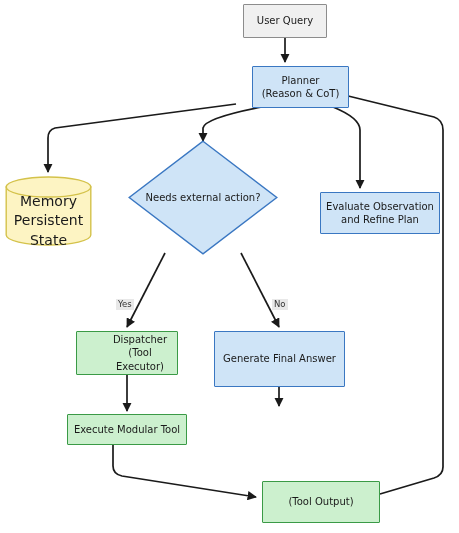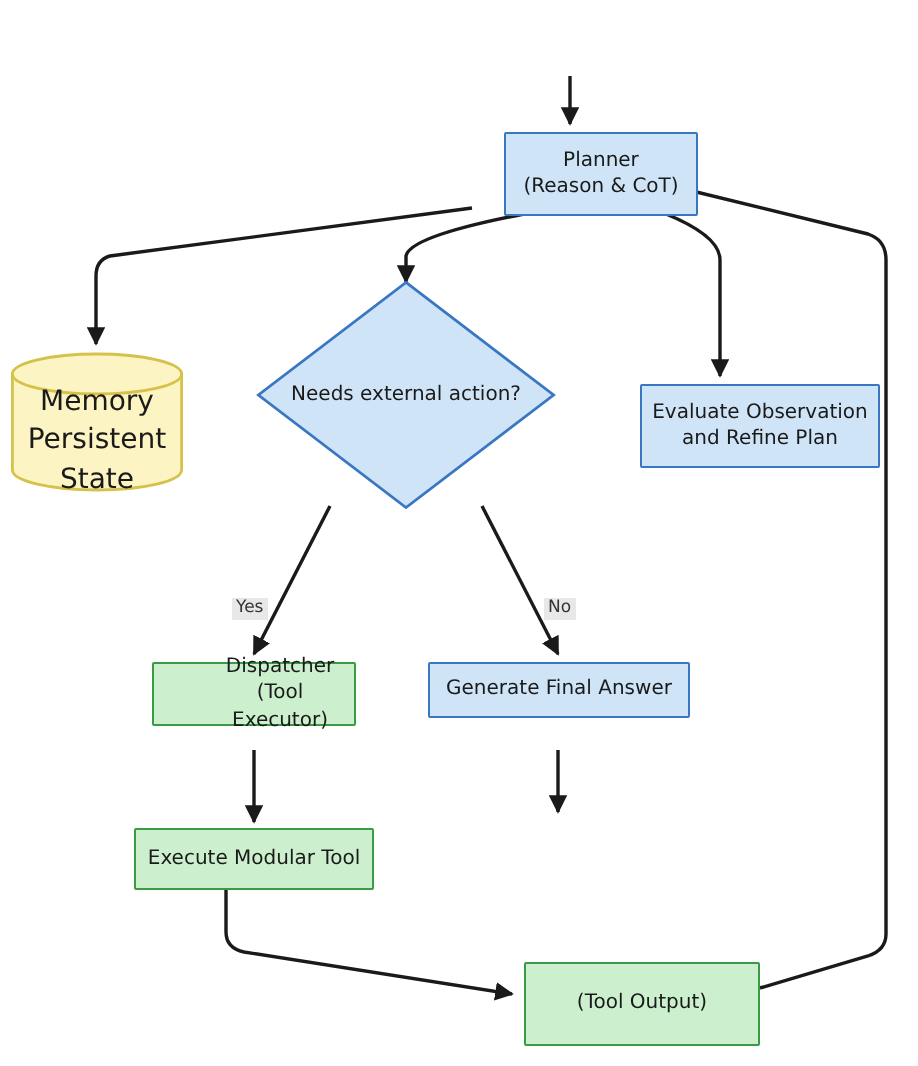--- a/index.html
+++ b/index.html
@@ -133,20 +133,23 @@
       <path d="M 127 375 L 127 411"></path>
 
       <path d="M 279 375 L 279 406"></path>
 
       <path d="M 113 445 L 113 466 Q 113 474 122 476 L 256 497"></path>
 
       <path d="M 380 494 L 434 478 Q 443 475 443 467 L 443 130 Q 443 120 434 117 L 340 94"></path>
     </g>
   </svg>
 
+  <div class="node rect n-gray" style="left:243px; top:4px; width:84px; height:34px;">
+    <span>User Query</span>
+  </div>
 
   <div class="node rect n-blue" style="left:236px; top:66px; width:97px; height:42px;margin-left:16px;">
     <span>Planner</span>
     <span class="line2">(Reason &amp; CoT)</span>
   </div>
 
   <div class="cyl-wrap" style="left:5px; top:176px; width:87px; height:70px;">
     <svg width="87" height="70" viewBox="0 0 87 70">
       <path d="M 1.2 11 L 1.2 59 A 42.3 10 0 0 0 85.8 59 L 85.8 11 Z" fill="#fdf4c3" stroke="#d4c24a" stroke-width="1.4"></path>
       <ellipse cx="43.5" cy="11" rx="42.3" ry="10" fill="#fdf4c3" stroke="#d4c24a" stroke-width="1.4"></ellipse>
@@ -166,26 +169,26 @@
 
   <div class="node rect n-blue" style="left:320px; top:192px; width:120px; height:42px;">
     <span>Evaluate Observation</span>
     <span class="line2">and Refine Plan</span>
   </div>
 
   <div class="edge-label" style="left:116px; top:299px;">Yes</div>
 
   <div class="edge-label" style="left:272px; top:299px;">No</div>
 
-  <div class="node rect n-green" style="left:76px; top:331px; width:102px; height:32px;padding-left:26px;">
+  <div class="node rect n-green" style="left:76px; top:331px; width:102px; height:44px;padding-left:26px;">
     <span>Dispatcher</span>
     <span class="line2">(Tool Executor)</span>
   </div>
 
-  <div class="node rect n-blue" style="left:214px; top:331px; width:131px; height:28px;">
+  <div class="node rect n-blue" style="left:214px; top:331px; width:131px; height:56px;">
     <span>Generate Final Answer</span>
   </div>
 
   <div class="node rect n-green" style="left:67px; top:414px; width:120px; height:31px;">
     <span>Execute Modular Tool</span>
   </div>
 
 
   <div class="node rect n-green" style="left:262px; top:481px; width:118px; height:42px;">
     <span class="line2">(Tool Output)</span>

